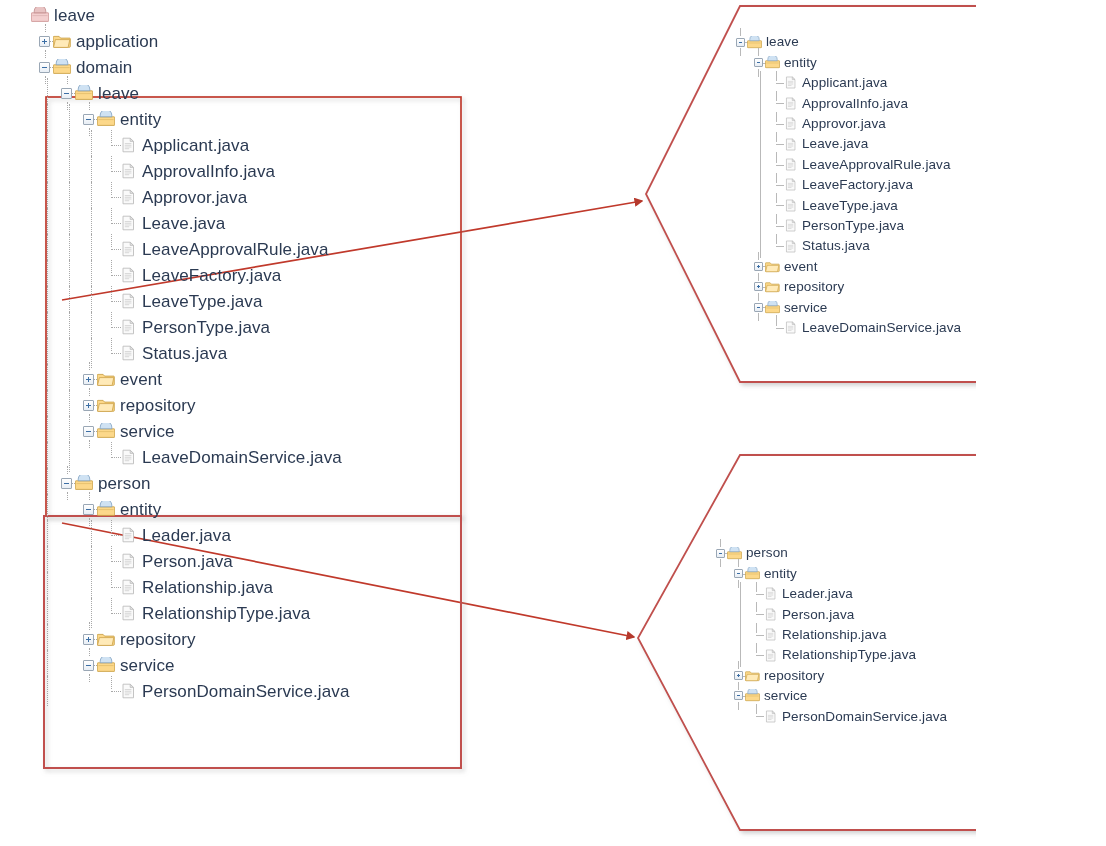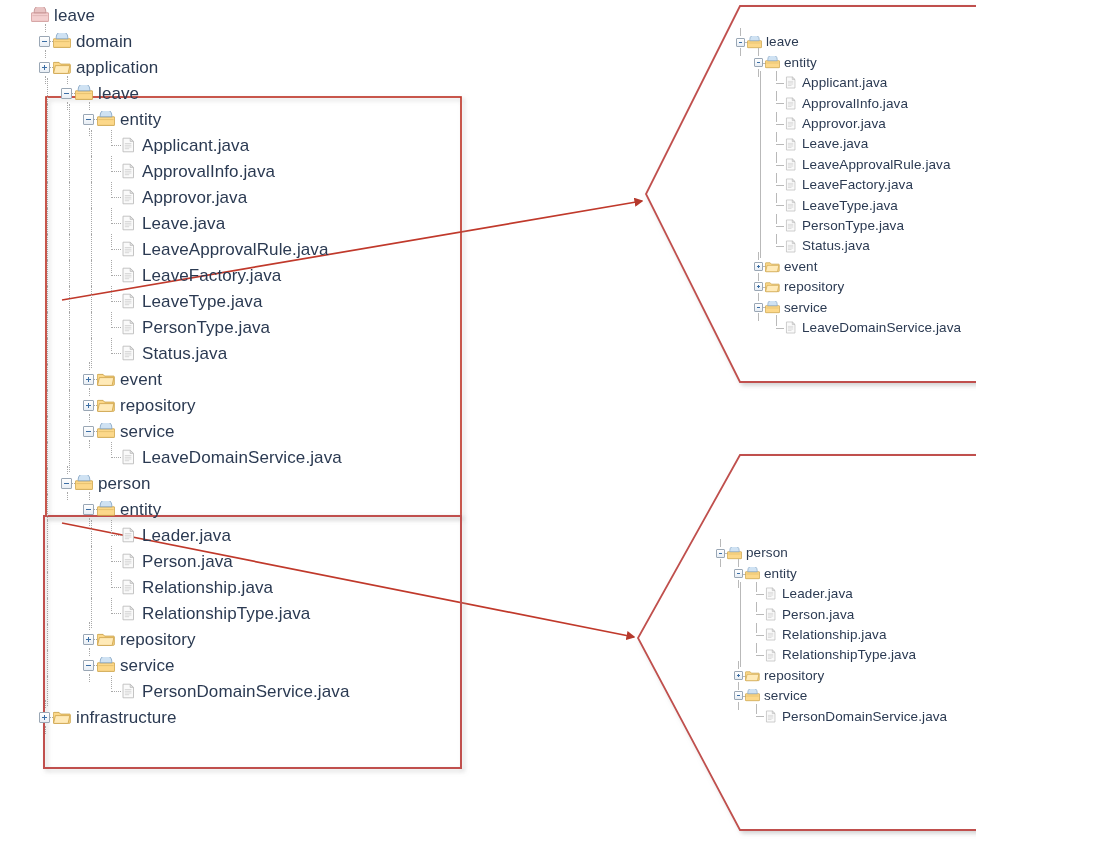--- a/index.html
+++ b/index.html
@@ -214,49 +214,49 @@
           </svg>
         </div>
         <span class="label root">leave</span>
       </div>
       <div class="node">
         <div class="indent" style="width: 22px;"></div>
         <div class="toggle">
           <span class="tline-up"></span>
           <span class="tline-dn"></span>
           <span class="tline-rt"></span>
-          <span class="tbox"></span>
-        </div>
-        <div class="icon">
-          <svg viewBox="0 0 18 16">
-            <path d="M1 5.8 h16 a0.7 0.7 0 0 1 0.7 0.7 v7.2 a0.7 0.7 0 0 1 -0.7 0.7 h-16 a0.7 0.7 0 0 1 -0.7 -0.7 v-7.2 a0.7 0.7 0 0 1 0.7 -0.7 z" fill="#fcd88a" stroke="#c59a3c" stroke-width="0.8"></path>
-            <path d="M3.2 5.8 v-1.6 a5.8 5.8 0 0 1 11.6 0 v1.6 z" fill="#cfe2f3" stroke="#7e9fc0" stroke-width="0.8"></path>
-            <path d="M1.4 8.6 h15.2" stroke="#d9b45c" stroke-width="0.6" fill="none"></path>
-          </svg>
-        </div>
-        <span class="label">domain</span>
-      </div>
-      <div class="node">
-        <div class="indent" style="width: 22px;"></div>
-        <div class="toggle">
-          <span class="tline-up"></span>
-          <span class="tline-dn"></span>
-          <span class="tline-rt"></span>
           <span class="tbox plus"></span>
         </div>
         <div class="icon">
           <svg viewBox="0 0 18 16">
             <path d="M1 3.4 h5.1 l1.5 1.7 h8.9 a0.8 0.8 0 0 1 0.8 0.8 v7.6 a0.8 0.8 0 0 1 -0.8 0.8 h-15.5 a0.8 0.8 0 0 1 -0.8 -0.8 v-9.3 a0.8 0.8 0 0 1 0.8 -0.8 z" fill="#fcd88a" stroke="#c59a3c" stroke-width="0.8"></path>
             <path d="M2.4 6.6 h14.4 l-1.6 7.3 a0.7 0.7 0 0 1 -0.7 0.5 h-13.2 a0.6 0.6 0 0 1 -0.6 -0.7 z" fill="#ffeab8" stroke="#c59a3c" stroke-width="0.7"></path>
           </svg>
         </div>
         <span class="label">application</span>
       </div>
       <div class="node">
         <div class="indent" style="width: 22px;"></div>
+        <div class="toggle">
+          <span class="tline-up"></span>
+          <span class="tline-dn"></span>
+          <span class="tline-rt"></span>
+          <span class="tbox"></span>
+        </div>
+        <div class="icon">
+          <svg viewBox="0 0 18 16">
+            <path d="M1 5.8 h16 a0.7 0.7 0 0 1 0.7 0.7 v7.2 a0.7 0.7 0 0 1 -0.7 0.7 h-16 a0.7 0.7 0 0 1 -0.7 -0.7 v-7.2 a0.7 0.7 0 0 1 0.7 -0.7 z" fill="#fcd88a" stroke="#c59a3c" stroke-width="0.8"></path>
+            <path d="M3.2 5.8 v-1.6 a5.8 5.8 0 0 1 11.6 0 v1.6 z" fill="#cfe2f3" stroke="#7e9fc0" stroke-width="0.8"></path>
+            <path d="M1.4 8.6 h15.2" stroke="#d9b45c" stroke-width="0.6" fill="none"></path>
+          </svg>
+        </div>
+        <span class="label">domain</span>
+      </div>
+      <div class="node">
+        <div class="indent" style="width: 22px;"></div>
         <div class="indent line" style="width: 22px;"></div>
         <div class="toggle">
           <span class="tline-up"></span>
           <span class="tline-dn"></span>
           <span class="tline-rt"></span>
           <span class="tbox"></span>
         </div>
         <div class="icon">
           <svg viewBox="0 0 18 16">
             <path d="M1 5.8 h16 a0.7 0.7 0 0 1 0.7 0.7 v7.2 a0.7 0.7 0 0 1 -0.7 0.7 h-16 a0.7 0.7 0 0 1 -0.7 -0.7 v-7.2 a0.7 0.7 0 0 1 0.7 -0.7 z" fill="#fcd88a" stroke="#c59a3c" stroke-width="0.8"></path>
@@ -707,249 +707,392 @@
             <g stroke="#c9c9c9" stroke-width="0.7">
               <path d="M5.8 6.6 h6.6"></path>
               <path d="M5.8 8.3 h6.6"></path>
               <path d="M5.8 10.0 h6.6"></path>
               <path d="M5.8 11.7 h4.4"></path>
             </g>
           </svg>
         </div>
         <span class="label">PersonDomainService.java</span>
       </div>
-      <div class="node">
-        <div class="indent" style="width: 22px;"></div>
+    </div>
+
+  <div class="tree small" id="callout-leave-tree" style="left:733px; top:32px;">
+      <div class="node">
+        <div class="toggle">
+          <span class="tline-up"></span>
+          <span class="tline-dn"></span>
+          <span class="tline-rt"></span>
+          <span class="tbox"></span>
+        </div>
+        <div class="icon">
+          <svg viewBox="0 0 18 16">
+            <path d="M1 5.8 h16 a0.7 0.7 0 0 1 0.7 0.7 v7.2 a0.7 0.7 0 0 1 -0.7 0.7 h-16 a0.7 0.7 0 0 1 -0.7 -0.7 v-7.2 a0.7 0.7 0 0 1 0.7 -0.7 z" fill="#fcd88a" stroke="#c59a3c" stroke-width="0.8"></path>
+            <path d="M3.2 5.8 v-1.6 a5.8 5.8 0 0 1 11.6 0 v1.6 z" fill="#cfe2f3" stroke="#7e9fc0" stroke-width="0.8"></path>
+            <path d="M1.4 8.6 h15.2" stroke="#d9b45c" stroke-width="0.6" fill="none"></path>
+          </svg>
+        </div>
+        <span class="label root">leave</span>
+      </div>
+      <div class="node">
+        <div class="indent" style="width: 18px;"></div>
+        <div class="toggle">
+          <span class="tline-up"></span>
+          <span class="tline-dn"></span>
+          <span class="tline-rt"></span>
+          <span class="tbox"></span>
+        </div>
+        <div class="icon">
+          <svg viewBox="0 0 18 16">
+            <path d="M1 5.8 h16 a0.7 0.7 0 0 1 0.7 0.7 v7.2 a0.7 0.7 0 0 1 -0.7 0.7 h-16 a0.7 0.7 0 0 1 -0.7 -0.7 v-7.2 a0.7 0.7 0 0 1 0.7 -0.7 z" fill="#fcd88a" stroke="#c59a3c" stroke-width="0.8"></path>
+            <path d="M3.2 5.8 v-1.6 a5.8 5.8 0 0 1 11.6 0 v1.6 z" fill="#cfe2f3" stroke="#7e9fc0" stroke-width="0.8"></path>
+            <path d="M1.4 8.6 h15.2" stroke="#d9b45c" stroke-width="0.6" fill="none"></path>
+          </svg>
+        </div>
+        <span class="label">entity</span>
+      </div>
+      <div class="node">
+        <div class="indent" style="width: 18px;"></div>
+        <div class="indent line" style="width: 18px;"></div>
+        <div class="elbow"></div>
+        <div class="icon">
+          <svg viewBox="0 0 18 16">
+            <path d="M4 1.2 h7.2 l3.3 3.2 v10.4 h-10.5 z" fill="#fafafa" stroke="#bdbdbd" stroke-width="0.9"></path>
+            <path d="M11.2 1.2 v3.2 h3.3 z" fill="#e4e4e4" stroke="#bdbdbd" stroke-width="0.8"></path>
+            <g stroke="#c9c9c9" stroke-width="0.7">
+              <path d="M5.8 6.6 h6.6"></path>
+              <path d="M5.8 8.3 h6.6"></path>
+              <path d="M5.8 10.0 h6.6"></path>
+              <path d="M5.8 11.7 h4.4"></path>
+            </g>
+          </svg>
+        </div>
+        <span class="label">Applicant.java</span>
+      </div>
+      <div class="node">
+        <div class="indent" style="width: 18px;"></div>
+        <div class="indent line" style="width: 18px;"></div>
+        <div class="elbow"></div>
+        <div class="icon">
+          <svg viewBox="0 0 18 16">
+            <path d="M4 1.2 h7.2 l3.3 3.2 v10.4 h-10.5 z" fill="#fafafa" stroke="#bdbdbd" stroke-width="0.9"></path>
+            <path d="M11.2 1.2 v3.2 h3.3 z" fill="#e4e4e4" stroke="#bdbdbd" stroke-width="0.8"></path>
+            <g stroke="#c9c9c9" stroke-width="0.7">
+              <path d="M5.8 6.6 h6.6"></path>
+              <path d="M5.8 8.3 h6.6"></path>
+              <path d="M5.8 10.0 h6.6"></path>
+              <path d="M5.8 11.7 h4.4"></path>
+            </g>
+          </svg>
+        </div>
+        <span class="label">ApprovalInfo.java</span>
+      </div>
+      <div class="node">
+        <div class="indent" style="width: 18px;"></div>
+        <div class="indent line" style="width: 18px;"></div>
+        <div class="elbow"></div>
+        <div class="icon">
+          <svg viewBox="0 0 18 16">
+            <path d="M4 1.2 h7.2 l3.3 3.2 v10.4 h-10.5 z" fill="#fafafa" stroke="#bdbdbd" stroke-width="0.9"></path>
+            <path d="M11.2 1.2 v3.2 h3.3 z" fill="#e4e4e4" stroke="#bdbdbd" stroke-width="0.8"></path>
+            <g stroke="#c9c9c9" stroke-width="0.7">
+              <path d="M5.8 6.6 h6.6"></path>
+              <path d="M5.8 8.3 h6.6"></path>
+              <path d="M5.8 10.0 h6.6"></path>
+              <path d="M5.8 11.7 h4.4"></path>
+            </g>
+          </svg>
+        </div>
+        <span class="label">Approvor.java</span>
+      </div>
+      <div class="node">
+        <div class="indent" style="width: 18px;"></div>
+        <div class="indent line" style="width: 18px;"></div>
+        <div class="elbow"></div>
+        <div class="icon">
+          <svg viewBox="0 0 18 16">
+            <path d="M4 1.2 h7.2 l3.3 3.2 v10.4 h-10.5 z" fill="#fafafa" stroke="#bdbdbd" stroke-width="0.9"></path>
+            <path d="M11.2 1.2 v3.2 h3.3 z" fill="#e4e4e4" stroke="#bdbdbd" stroke-width="0.8"></path>
+            <g stroke="#c9c9c9" stroke-width="0.7">
+              <path d="M5.8 6.6 h6.6"></path>
+              <path d="M5.8 8.3 h6.6"></path>
+              <path d="M5.8 10.0 h6.6"></path>
+              <path d="M5.8 11.7 h4.4"></path>
+            </g>
+          </svg>
+        </div>
+        <span class="label">Leave.java</span>
+      </div>
+      <div class="node">
+        <div class="indent" style="width: 18px;"></div>
+        <div class="indent line" style="width: 18px;"></div>
+        <div class="elbow"></div>
+        <div class="icon">
+          <svg viewBox="0 0 18 16">
+            <path d="M4 1.2 h7.2 l3.3 3.2 v10.4 h-10.5 z" fill="#fafafa" stroke="#bdbdbd" stroke-width="0.9"></path>
+            <path d="M11.2 1.2 v3.2 h3.3 z" fill="#e4e4e4" stroke="#bdbdbd" stroke-width="0.8"></path>
+            <g stroke="#c9c9c9" stroke-width="0.7">
+              <path d="M5.8 6.6 h6.6"></path>
+              <path d="M5.8 8.3 h6.6"></path>
+              <path d="M5.8 10.0 h6.6"></path>
+              <path d="M5.8 11.7 h4.4"></path>
+            </g>
+          </svg>
+        </div>
+        <span class="label">LeaveApprovalRule.java</span>
+      </div>
+      <div class="node">
+        <div class="indent" style="width: 18px;"></div>
+        <div class="indent line" style="width: 18px;"></div>
+        <div class="elbow"></div>
+        <div class="icon">
+          <svg viewBox="0 0 18 16">
+            <path d="M4 1.2 h7.2 l3.3 3.2 v10.4 h-10.5 z" fill="#fafafa" stroke="#bdbdbd" stroke-width="0.9"></path>
+            <path d="M11.2 1.2 v3.2 h3.3 z" fill="#e4e4e4" stroke="#bdbdbd" stroke-width="0.8"></path>
+            <g stroke="#c9c9c9" stroke-width="0.7">
+              <path d="M5.8 6.6 h6.6"></path>
+              <path d="M5.8 8.3 h6.6"></path>
+              <path d="M5.8 10.0 h6.6"></path>
+              <path d="M5.8 11.7 h4.4"></path>
+            </g>
+          </svg>
+        </div>
+        <span class="label">LeaveFactory.java</span>
+      </div>
+      <div class="node">
+        <div class="indent" style="width: 18px;"></div>
+        <div class="indent line" style="width: 18px;"></div>
+        <div class="elbow"></div>
+        <div class="icon">
+          <svg viewBox="0 0 18 16">
+            <path d="M4 1.2 h7.2 l3.3 3.2 v10.4 h-10.5 z" fill="#fafafa" stroke="#bdbdbd" stroke-width="0.9"></path>
+            <path d="M11.2 1.2 v3.2 h3.3 z" fill="#e4e4e4" stroke="#bdbdbd" stroke-width="0.8"></path>
+            <g stroke="#c9c9c9" stroke-width="0.7">
+              <path d="M5.8 6.6 h6.6"></path>
+              <path d="M5.8 8.3 h6.6"></path>
+              <path d="M5.8 10.0 h6.6"></path>
+              <path d="M5.8 11.7 h4.4"></path>
+            </g>
+          </svg>
+        </div>
+        <span class="label">LeaveType.java</span>
+      </div>
+      <div class="node">
+        <div class="indent" style="width: 18px;"></div>
+        <div class="indent line" style="width: 18px;"></div>
+        <div class="elbow"></div>
+        <div class="icon">
+          <svg viewBox="0 0 18 16">
+            <path d="M4 1.2 h7.2 l3.3 3.2 v10.4 h-10.5 z" fill="#fafafa" stroke="#bdbdbd" stroke-width="0.9"></path>
+            <path d="M11.2 1.2 v3.2 h3.3 z" fill="#e4e4e4" stroke="#bdbdbd" stroke-width="0.8"></path>
+            <g stroke="#c9c9c9" stroke-width="0.7">
+              <path d="M5.8 6.6 h6.6"></path>
+              <path d="M5.8 8.3 h6.6"></path>
+              <path d="M5.8 10.0 h6.6"></path>
+              <path d="M5.8 11.7 h4.4"></path>
+            </g>
+          </svg>
+        </div>
+        <span class="label">PersonType.java</span>
+      </div>
+      <div class="node">
+        <div class="indent" style="width: 18px;"></div>
+        <div class="indent line" style="width: 18px;"></div>
+        <div class="elbow last"></div>
+        <div class="icon">
+          <svg viewBox="0 0 18 16">
+            <path d="M4 1.2 h7.2 l3.3 3.2 v10.4 h-10.5 z" fill="#fafafa" stroke="#bdbdbd" stroke-width="0.9"></path>
+            <path d="M11.2 1.2 v3.2 h3.3 z" fill="#e4e4e4" stroke="#bdbdbd" stroke-width="0.8"></path>
+            <g stroke="#c9c9c9" stroke-width="0.7">
+              <path d="M5.8 6.6 h6.6"></path>
+              <path d="M5.8 8.3 h6.6"></path>
+              <path d="M5.8 10.0 h6.6"></path>
+              <path d="M5.8 11.7 h4.4"></path>
+            </g>
+          </svg>
+        </div>
+        <span class="label">Status.java</span>
+      </div>
+      <div class="node">
+        <div class="indent" style="width: 18px;"></div>
         <div class="toggle">
           <span class="tline-up"></span>
           <span class="tline-dn"></span>
           <span class="tline-rt"></span>
           <span class="tbox plus"></span>
         </div>
         <div class="icon">
           <svg viewBox="0 0 18 16">
             <path d="M1 3.4 h5.1 l1.5 1.7 h8.9 a0.8 0.8 0 0 1 0.8 0.8 v7.6 a0.8 0.8 0 0 1 -0.8 0.8 h-15.5 a0.8 0.8 0 0 1 -0.8 -0.8 v-9.3 a0.8 0.8 0 0 1 0.8 -0.8 z" fill="#fcd88a" stroke="#c59a3c" stroke-width="0.8"></path>
             <path d="M2.4 6.6 h14.4 l-1.6 7.3 a0.7 0.7 0 0 1 -0.7 0.5 h-13.2 a0.6 0.6 0 0 1 -0.6 -0.7 z" fill="#ffeab8" stroke="#c59a3c" stroke-width="0.7"></path>
           </svg>
         </div>
-        <span class="label">infrastructure</span>
-      </div>
-    </div>
-
-  <div class="tree small" id="callout-leave-tree" style="left:733px; top:32px;">
-      <div class="node">
-        <div class="toggle">
-          <span class="tline-up"></span>
-          <span class="tline-dn"></span>
-          <span class="tline-rt"></span>
-          <span class="tbox"></span>
-        </div>
-        <div class="icon">
-          <svg viewBox="0 0 18 16">
-            <path d="M1 5.8 h16 a0.7 0.7 0 0 1 0.7 0.7 v7.2 a0.7 0.7 0 0 1 -0.7 0.7 h-16 a0.7 0.7 0 0 1 -0.7 -0.7 v-7.2 a0.7 0.7 0 0 1 0.7 -0.7 z" fill="#fcd88a" stroke="#c59a3c" stroke-width="0.8"></path>
-            <path d="M3.2 5.8 v-1.6 a5.8 5.8 0 0 1 11.6 0 v1.6 z" fill="#cfe2f3" stroke="#7e9fc0" stroke-width="0.8"></path>
-            <path d="M1.4 8.6 h15.2" stroke="#d9b45c" stroke-width="0.6" fill="none"></path>
-          </svg>
-        </div>
-        <span class="label root">leave</span>
-      </div>
-      <div class="node">
-        <div class="indent" style="width: 18px;"></div>
-        <div class="toggle">
-          <span class="tline-up"></span>
-          <span class="tline-dn"></span>
-          <span class="tline-rt"></span>
-          <span class="tbox"></span>
-        </div>
-        <div class="icon">
-          <svg viewBox="0 0 18 16">
-            <path d="M1 5.8 h16 a0.7 0.7 0 0 1 0.7 0.7 v7.2 a0.7 0.7 0 0 1 -0.7 0.7 h-16 a0.7 0.7 0 0 1 -0.7 -0.7 v-7.2 a0.7 0.7 0 0 1 0.7 -0.7 z" fill="#fcd88a" stroke="#c59a3c" stroke-width="0.8"></path>
-            <path d="M3.2 5.8 v-1.6 a5.8 5.8 0 0 1 11.6 0 v1.6 z" fill="#cfe2f3" stroke="#7e9fc0" stroke-width="0.8"></path>
-            <path d="M1.4 8.6 h15.2" stroke="#d9b45c" stroke-width="0.6" fill="none"></path>
-          </svg>
-        </div>
-        <span class="label">entity</span>
-      </div>
-      <div class="node">
-        <div class="indent" style="width: 18px;"></div>
-        <div class="indent line" style="width: 18px;"></div>
-        <div class="elbow"></div>
-        <div class="icon">
-          <svg viewBox="0 0 18 16">
-            <path d="M4 1.2 h7.2 l3.3 3.2 v10.4 h-10.5 z" fill="#fafafa" stroke="#bdbdbd" stroke-width="0.9"></path>
-            <path d="M11.2 1.2 v3.2 h3.3 z" fill="#e4e4e4" stroke="#bdbdbd" stroke-width="0.8"></path>
-            <g stroke="#c9c9c9" stroke-width="0.7">
-              <path d="M5.8 6.6 h6.6"></path>
-              <path d="M5.8 8.3 h6.6"></path>
-              <path d="M5.8 10.0 h6.6"></path>
-              <path d="M5.8 11.7 h4.4"></path>
-            </g>
-          </svg>
-        </div>
-        <span class="label">Applicant.java</span>
-      </div>
-      <div class="node">
-        <div class="indent" style="width: 18px;"></div>
-        <div class="indent line" style="width: 18px;"></div>
-        <div class="elbow"></div>
-        <div class="icon">
-          <svg viewBox="0 0 18 16">
-            <path d="M4 1.2 h7.2 l3.3 3.2 v10.4 h-10.5 z" fill="#fafafa" stroke="#bdbdbd" stroke-width="0.9"></path>
-            <path d="M11.2 1.2 v3.2 h3.3 z" fill="#e4e4e4" stroke="#bdbdbd" stroke-width="0.8"></path>
-            <g stroke="#c9c9c9" stroke-width="0.7">
-              <path d="M5.8 6.6 h6.6"></path>
-              <path d="M5.8 8.3 h6.6"></path>
-              <path d="M5.8 10.0 h6.6"></path>
-              <path d="M5.8 11.7 h4.4"></path>
-            </g>
-          </svg>
-        </div>
-        <span class="label">ApprovalInfo.java</span>
-      </div>
-      <div class="node">
-        <div class="indent" style="width: 18px;"></div>
-        <div class="indent line" style="width: 18px;"></div>
-        <div class="elbow"></div>
-        <div class="icon">
-          <svg viewBox="0 0 18 16">
-            <path d="M4 1.2 h7.2 l3.3 3.2 v10.4 h-10.5 z" fill="#fafafa" stroke="#bdbdbd" stroke-width="0.9"></path>
-            <path d="M11.2 1.2 v3.2 h3.3 z" fill="#e4e4e4" stroke="#bdbdbd" stroke-width="0.8"></path>
-            <g stroke="#c9c9c9" stroke-width="0.7">
-              <path d="M5.8 6.6 h6.6"></path>
-              <path d="M5.8 8.3 h6.6"></path>
-              <path d="M5.8 10.0 h6.6"></path>
-              <path d="M5.8 11.7 h4.4"></path>
-            </g>
-          </svg>
-        </div>
-        <span class="label">Approvor.java</span>
-      </div>
-      <div class="node">
-        <div class="indent" style="width: 18px;"></div>
-        <div class="indent line" style="width: 18px;"></div>
-        <div class="elbow"></div>
-        <div class="icon">
-          <svg viewBox="0 0 18 16">
-            <path d="M4 1.2 h7.2 l3.3 3.2 v10.4 h-10.5 z" fill="#fafafa" stroke="#bdbdbd" stroke-width="0.9"></path>
-            <path d="M11.2 1.2 v3.2 h3.3 z" fill="#e4e4e4" stroke="#bdbdbd" stroke-width="0.8"></path>
-            <g stroke="#c9c9c9" stroke-width="0.7">
-              <path d="M5.8 6.6 h6.6"></path>
-              <path d="M5.8 8.3 h6.6"></path>
-              <path d="M5.8 10.0 h6.6"></path>
-              <path d="M5.8 11.7 h4.4"></path>
-            </g>
-          </svg>
-        </div>
-        <span class="label">Leave.java</span>
-      </div>
-      <div class="node">
-        <div class="indent" style="width: 18px;"></div>
-        <div class="indent line" style="width: 18px;"></div>
-        <div class="elbow"></div>
-        <div class="icon">
-          <svg viewBox="0 0 18 16">
-            <path d="M4 1.2 h7.2 l3.3 3.2 v10.4 h-10.5 z" fill="#fafafa" stroke="#bdbdbd" stroke-width="0.9"></path>
-            <path d="M11.2 1.2 v3.2 h3.3 z" fill="#e4e4e4" stroke="#bdbdbd" stroke-width="0.8"></path>
-            <g stroke="#c9c9c9" stroke-width="0.7">
-              <path d="M5.8 6.6 h6.6"></path>
-              <path d="M5.8 8.3 h6.6"></path>
-              <path d="M5.8 10.0 h6.6"></path>
-              <path d="M5.8 11.7 h4.4"></path>
-            </g>
-          </svg>
-        </div>
-        <span class="label">LeaveApprovalRule.java</span>
-      </div>
-      <div class="node">
-        <div class="indent" style="width: 18px;"></div>
-        <div class="indent line" style="width: 18px;"></div>
-        <div class="elbow"></div>
-        <div class="icon">
-          <svg viewBox="0 0 18 16">
-            <path d="M4 1.2 h7.2 l3.3 3.2 v10.4 h-10.5 z" fill="#fafafa" stroke="#bdbdbd" stroke-width="0.9"></path>
-            <path d="M11.2 1.2 v3.2 h3.3 z" fill="#e4e4e4" stroke="#bdbdbd" stroke-width="0.8"></path>
-            <g stroke="#c9c9c9" stroke-width="0.7">
-              <path d="M5.8 6.6 h6.6"></path>
-              <path d="M5.8 8.3 h6.6"></path>
-              <path d="M5.8 10.0 h6.6"></path>
-              <path d="M5.8 11.7 h4.4"></path>
-            </g>
-          </svg>
-        </div>
-        <span class="label">LeaveFactory.java</span>
-      </div>
-      <div class="node">
-        <div class="indent" style="width: 18px;"></div>
-        <div class="indent line" style="width: 18px;"></div>
-        <div class="elbow"></div>
-        <div class="icon">
-          <svg viewBox="0 0 18 16">
-            <path d="M4 1.2 h7.2 l3.3 3.2 v10.4 h-10.5 z" fill="#fafafa" stroke="#bdbdbd" stroke-width="0.9"></path>
-            <path d="M11.2 1.2 v3.2 h3.3 z" fill="#e4e4e4" stroke="#bdbdbd" stroke-width="0.8"></path>
-            <g stroke="#c9c9c9" stroke-width="0.7">
-              <path d="M5.8 6.6 h6.6"></path>
-              <path d="M5.8 8.3 h6.6"></path>
-              <path d="M5.8 10.0 h6.6"></path>
-              <path d="M5.8 11.7 h4.4"></path>
-            </g>
-          </svg>
-        </div>
-        <span class="label">LeaveType.java</span>
-      </div>
-      <div class="node">
-        <div class="indent" style="width: 18px;"></div>
-        <div class="indent line" style="width: 18px;"></div>
-        <div class="elbow"></div>
-        <div class="icon">
-          <svg viewBox="0 0 18 16">
-            <path d="M4 1.2 h7.2 l3.3 3.2 v10.4 h-10.5 z" fill="#fafafa" stroke="#bdbdbd" stroke-width="0.9"></path>
-            <path d="M11.2 1.2 v3.2 h3.3 z" fill="#e4e4e4" stroke="#bdbdbd" stroke-width="0.8"></path>
-            <g stroke="#c9c9c9" stroke-width="0.7">
-              <path d="M5.8 6.6 h6.6"></path>
-              <path d="M5.8 8.3 h6.6"></path>
-              <path d="M5.8 10.0 h6.6"></path>
-              <path d="M5.8 11.7 h4.4"></path>
-            </g>
-          </svg>
-        </div>
-        <span class="label">PersonType.java</span>
-      </div>
-      <div class="node">
-        <div class="indent" style="width: 18px;"></div>
-        <div class="indent line" style="width: 18px;"></div>
-        <div class="elbow last"></div>
-        <div class="icon">
-          <svg viewBox="0 0 18 16">
-            <path d="M4 1.2 h7.2 l3.3 3.2 v10.4 h-10.5 z" fill="#fafafa" stroke="#bdbdbd" stroke-width="0.9"></path>
-            <path d="M11.2 1.2 v3.2 h3.3 z" fill="#e4e4e4" stroke="#bdbdbd" stroke-width="0.8"></path>
-            <g stroke="#c9c9c9" stroke-width="0.7">
-              <path d="M5.8 6.6 h6.6"></path>
-              <path d="M5.8 8.3 h6.6"></path>
-              <path d="M5.8 10.0 h6.6"></path>
-              <path d="M5.8 11.7 h4.4"></path>
-            </g>
-          </svg>
-        </div>
-        <span class="label">Status.java</span>
+        <span class="label">event</span>
       </div>
       <div class="node">
         <div class="indent" style="width: 18px;"></div>
         <div class="toggle">
           <span class="tline-up"></span>
           <span class="tline-dn"></span>
           <span class="tline-rt"></span>
           <span class="tbox plus"></span>
         </div>
         <div class="icon">
           <svg viewBox="0 0 18 16">
             <path d="M1 3.4 h5.1 l1.5 1.7 h8.9 a0.8 0.8 0 0 1 0.8 0.8 v7.6 a0.8 0.8 0 0 1 -0.8 0.8 h-15.5 a0.8 0.8 0 0 1 -0.8 -0.8 v-9.3 a0.8 0.8 0 0 1 0.8 -0.8 z" fill="#fcd88a" stroke="#c59a3c" stroke-width="0.8"></path>
             <path d="M2.4 6.6 h14.4 l-1.6 7.3 a0.7 0.7 0 0 1 -0.7 0.5 h-13.2 a0.6 0.6 0 0 1 -0.6 -0.7 z" fill="#ffeab8" stroke="#c59a3c" stroke-width="0.7"></path>
           </svg>
         </div>
-        <span class="label">event</span>
+        <span class="label">repository</span>
+      </div>
+      <div class="node">
+        <div class="indent" style="width: 18px;"></div>
+        <div class="toggle">
+          <span class="tline-up"></span>
+          <span class="tline-dn"></span>
+          <span class="tline-rt"></span>
+          <span class="tbox"></span>
+        </div>
+        <div class="icon">
+          <svg viewBox="0 0 18 16">
+            <path d="M1 5.8 h16 a0.7 0.7 0 0 1 0.7 0.7 v7.2 a0.7 0.7 0 0 1 -0.7 0.7 h-16 a0.7 0.7 0 0 1 -0.7 -0.7 v-7.2 a0.7 0.7 0 0 1 0.7 -0.7 z" fill="#fcd88a" stroke="#c59a3c" stroke-width="0.8"></path>
+            <path d="M3.2 5.8 v-1.6 a5.8 5.8 0 0 1 11.6 0 v1.6 z" fill="#cfe2f3" stroke="#7e9fc0" stroke-width="0.8"></path>
+            <path d="M1.4 8.6 h15.2" stroke="#d9b45c" stroke-width="0.6" fill="none"></path>
+          </svg>
+        </div>
+        <span class="label">service</span>
+      </div>
+      <div class="node">
+        <div class="indent" style="width: 18px;"></div>
+        <div class="indent" style="width: 18px;"></div>
+        <div class="elbow last"></div>
+        <div class="icon">
+          <svg viewBox="0 0 18 16">
+            <path d="M4 1.2 h7.2 l3.3 3.2 v10.4 h-10.5 z" fill="#fafafa" stroke="#bdbdbd" stroke-width="0.9"></path>
+            <path d="M11.2 1.2 v3.2 h3.3 z" fill="#e4e4e4" stroke="#bdbdbd" stroke-width="0.8"></path>
+            <g stroke="#c9c9c9" stroke-width="0.7">
+              <path d="M5.8 6.6 h6.6"></path>
+              <path d="M5.8 8.3 h6.6"></path>
+              <path d="M5.8 10.0 h6.6"></path>
+              <path d="M5.8 11.7 h4.4"></path>
+            </g>
+          </svg>
+        </div>
+        <span class="label">LeaveDomainService.java</span>
+      </div>
+    </div>
+
+  <div class="tree small" id="callout-person-tree" style="left:713px; top:543px;">
+      <div class="node">
+        <div class="toggle">
+          <span class="tline-up"></span>
+          <span class="tline-dn"></span>
+          <span class="tline-rt"></span>
+          <span class="tbox"></span>
+        </div>
+        <div class="icon">
+          <svg viewBox="0 0 18 16">
+            <path d="M1 5.8 h16 a0.7 0.7 0 0 1 0.7 0.7 v7.2 a0.7 0.7 0 0 1 -0.7 0.7 h-16 a0.7 0.7 0 0 1 -0.7 -0.7 v-7.2 a0.7 0.7 0 0 1 0.7 -0.7 z" fill="#fcd88a" stroke="#c59a3c" stroke-width="0.8"></path>
+            <path d="M3.2 5.8 v-1.6 a5.8 5.8 0 0 1 11.6 0 v1.6 z" fill="#cfe2f3" stroke="#7e9fc0" stroke-width="0.8"></path>
+            <path d="M1.4 8.6 h15.2" stroke="#d9b45c" stroke-width="0.6" fill="none"></path>
+          </svg>
+        </div>
+        <span class="label root">person</span>
+      </div>
+      <div class="node">
+        <div class="indent" style="width: 18px;"></div>
+        <div class="toggle">
+          <span class="tline-up"></span>
+          <span class="tline-dn"></span>
+          <span class="tline-rt"></span>
+          <span class="tbox"></span>
+        </div>
+        <div class="icon">
+          <svg viewBox="0 0 18 16">
+            <path d="M1 5.8 h16 a0.7 0.7 0 0 1 0.7 0.7 v7.2 a0.7 0.7 0 0 1 -0.7 0.7 h-16 a0.7 0.7 0 0 1 -0.7 -0.7 v-7.2 a0.7 0.7 0 0 1 0.7 -0.7 z" fill="#fcd88a" stroke="#c59a3c" stroke-width="0.8"></path>
+            <path d="M3.2 5.8 v-1.6 a5.8 5.8 0 0 1 11.6 0 v1.6 z" fill="#cfe2f3" stroke="#7e9fc0" stroke-width="0.8"></path>
+            <path d="M1.4 8.6 h15.2" stroke="#d9b45c" stroke-width="0.6" fill="none"></path>
+          </svg>
+        </div>
+        <span class="label">entity</span>
+      </div>
+      <div class="node">
+        <div class="indent" style="width: 18px;"></div>
+        <div class="indent line" style="width: 18px;"></div>
+        <div class="elbow"></div>
+        <div class="icon">
+          <svg viewBox="0 0 18 16">
+            <path d="M4 1.2 h7.2 l3.3 3.2 v10.4 h-10.5 z" fill="#fafafa" stroke="#bdbdbd" stroke-width="0.9"></path>
+            <path d="M11.2 1.2 v3.2 h3.3 z" fill="#e4e4e4" stroke="#bdbdbd" stroke-width="0.8"></path>
+            <g stroke="#c9c9c9" stroke-width="0.7">
+              <path d="M5.8 6.6 h6.6"></path>
+              <path d="M5.8 8.3 h6.6"></path>
+              <path d="M5.8 10.0 h6.6"></path>
+              <path d="M5.8 11.7 h4.4"></path>
+            </g>
+          </svg>
+        </div>
+        <span class="label">Leader.java</span>
+      </div>
+      <div class="node">
+        <div class="indent" style="width: 18px;"></div>
+        <div class="indent line" style="width: 18px;"></div>
+        <div class="elbow"></div>
+        <div class="icon">
+          <svg viewBox="0 0 18 16">
+            <path d="M4 1.2 h7.2 l3.3 3.2 v10.4 h-10.5 z" fill="#fafafa" stroke="#bdbdbd" stroke-width="0.9"></path>
+            <path d="M11.2 1.2 v3.2 h3.3 z" fill="#e4e4e4" stroke="#bdbdbd" stroke-width="0.8"></path>
+            <g stroke="#c9c9c9" stroke-width="0.7">
+              <path d="M5.8 6.6 h6.6"></path>
+              <path d="M5.8 8.3 h6.6"></path>
+              <path d="M5.8 10.0 h6.6"></path>
+              <path d="M5.8 11.7 h4.4"></path>
+            </g>
+          </svg>
+        </div>
+        <span class="label">Person.java</span>
+      </div>
+      <div class="node">
+        <div class="indent" style="width: 18px;"></div>
+        <div class="indent line" style="width: 18px;"></div>
+        <div class="elbow"></div>
+        <div class="icon">
+          <svg viewBox="0 0 18 16">
+            <path d="M4 1.2 h7.2 l3.3 3.2 v10.4 h-10.5 z" fill="#fafafa" stroke="#bdbdbd" stroke-width="0.9"></path>
+            <path d="M11.2 1.2 v3.2 h3.3 z" fill="#e4e4e4" stroke="#bdbdbd" stroke-width="0.8"></path>
+            <g stroke="#c9c9c9" stroke-width="0.7">
+              <path d="M5.8 6.6 h6.6"></path>
+              <path d="M5.8 8.3 h6.6"></path>
+              <path d="M5.8 10.0 h6.6"></path>
+              <path d="M5.8 11.7 h4.4"></path>
+            </g>
+          </svg>
+        </div>
+        <span class="label">Relationship.java</span>
+      </div>
+      <div class="node">
+        <div class="indent" style="width: 18px;"></div>
+        <div class="indent line" style="width: 18px;"></div>
+        <div class="elbow last"></div>
+        <div class="icon">
+          <svg viewBox="0 0 18 16">
+            <path d="M4 1.2 h7.2 l3.3 3.2 v10.4 h-10.5 z" fill="#fafafa" stroke="#bdbdbd" stroke-width="0.9"></path>
+            <path d="M11.2 1.2 v3.2 h3.3 z" fill="#e4e4e4" stroke="#bdbdbd" stroke-width="0.8"></path>
+            <g stroke="#c9c9c9" stroke-width="0.7">
+              <path d="M5.8 6.6 h6.6"></path>
+              <path d="M5.8 8.3 h6.6"></path>
+              <path d="M5.8 10.0 h6.6"></path>
+              <path d="M5.8 11.7 h4.4"></path>
+            </g>
+          </svg>
+        </div>
+        <span class="label">RelationshipType.java</span>
       </div>
       <div class="node">
         <div class="indent" style="width: 18px;"></div>
         <div class="toggle">
           <span class="tline-up"></span>
           <span class="tline-dn"></span>
           <span class="tline-rt"></span>
           <span class="tbox plus"></span>
         </div>
         <div class="icon">
@@ -986,176 +1129,17 @@
             <path d="M4 1.2 h7.2 l3.3 3.2 v10.4 h-10.5 z" fill="#fafafa" stroke="#bdbdbd" stroke-width="0.9"></path>
             <path d="M11.2 1.2 v3.2 h3.3 z" fill="#e4e4e4" stroke="#bdbdbd" stroke-width="0.8"></path>
             <g stroke="#c9c9c9" stroke-width="0.7">
               <path d="M5.8 6.6 h6.6"></path>
               <path d="M5.8 8.3 h6.6"></path>
               <path d="M5.8 10.0 h6.6"></path>
               <path d="M5.8 11.7 h4.4"></path>
             </g>
           </svg>
         </div>
-        <span class="label">LeaveDomainService.java</span>
+        <span class="label">PersonDomainService.java</span>
       </div>
     </div>
 
-  <div class="tree small" id="callout-person-tree" style="left:713px; top:543px;">
-      <div class="node">
-        <div class="toggle">
-          <span class="tline-up"></span>
-          <span class="tline-dn"></span>
-          <span class="tline-rt"></span>
-          <span class="tbox"></span>
-        </div>
-        <div class="icon">
-          <svg viewBox="0 0 18 16">
-            <path d="M1 5.8 h16 a0.7 0.7 0 0 1 0.7 0.7 v7.2 a0.7 0.7 0 0 1 -0.7 0.7 h-16 a0.7 0.7 0 0 1 -0.7 -0.7 v-7.2 a0.7 0.7 0 0 1 0.7 -0.7 z" fill="#fcd88a" stroke="#c59a3c" stroke-width="0.8"></path>
-            <path d="M3.2 5.8 v-1.6 a5.8 5.8 0 0 1 11.6 0 v1.6 z" fill="#cfe2f3" stroke="#7e9fc0" stroke-width="0.8"></path>
-            <path d="M1.4 8.6 h15.2" stroke="#d9b45c" stroke-width="0.6" fill="none"></path>
-          </svg>
-        </div>
-        <span class="label root">person</span>
-      </div>
-      <div class="node">
-        <div class="indent" style="width: 18px;"></div>
-        <div class="toggle">
-          <span class="tline-up"></span>
-          <span class="tline-dn"></span>
-          <span class="tline-rt"></span>
-          <span class="tbox"></span>
-        </div>
-        <div class="icon">
-          <svg viewBox="0 0 18 16">
-            <path d="M1 5.8 h16 a0.7 0.7 0 0 1 0.7 0.7 v7.2 a0.7 0.7 0 0 1 -0.7 0.7 h-16 a0.7 0.7 0 0 1 -0.7 -0.7 v-7.2 a0.7 0.7 0 0 1 0.7 -0.7 z" fill="#fcd88a" stroke="#c59a3c" stroke-width="0.8"></path>
-            <path d="M3.2 5.8 v-1.6 a5.8 5.8 0 0 1 11.6 0 v1.6 z" fill="#cfe2f3" stroke="#7e9fc0" stroke-width="0.8"></path>
-            <path d="M1.4 8.6 h15.2" stroke="#d9b45c" stroke-width="0.6" fill="none"></path>
-          </svg>
-        </div>
-        <span class="label">entity</span>
-      </div>
-      <div class="node">
-        <div class="indent" style="width: 18px;"></div>
-        <div class="indent line" style="width: 18px;"></div>
-        <div class="elbow"></div>
-        <div class="icon">
-          <svg viewBox="0 0 18 16">
-            <path d="M4 1.2 h7.2 l3.3 3.2 v10.4 h-10.5 z" fill="#fafafa" stroke="#bdbdbd" stroke-width="0.9"></path>
-            <path d="M11.2 1.2 v3.2 h3.3 z" fill="#e4e4e4" stroke="#bdbdbd" stroke-width="0.8"></path>
-            <g stroke="#c9c9c9" stroke-width="0.7">
-              <path d="M5.8 6.6 h6.6"></path>
-              <path d="M5.8 8.3 h6.6"></path>
-              <path d="M5.8 10.0 h6.6"></path>
-              <path d="M5.8 11.7 h4.4"></path>
-            </g>
-          </svg>
-        </div>
-        <span class="label">Leader.java</span>
-      </div>
-      <div class="node">
-        <div class="indent" style="width: 18px;"></div>
-        <div class="indent line" style="width: 18px;"></div>
-        <div class="elbow"></div>
-        <div class="icon">
-          <svg viewBox="0 0 18 16">
-            <path d="M4 1.2 h7.2 l3.3 3.2 v10.4 h-10.5 z" fill="#fafafa" stroke="#bdbdbd" stroke-width="0.9"></path>
-            <path d="M11.2 1.2 v3.2 h3.3 z" fill="#e4e4e4" stroke="#bdbdbd" stroke-width="0.8"></path>
-            <g stroke="#c9c9c9" stroke-width="0.7">
-              <path d="M5.8 6.6 h6.6"></path>
-              <path d="M5.8 8.3 h6.6"></path>
-              <path d="M5.8 10.0 h6.6"></path>
-              <path d="M5.8 11.7 h4.4"></path>
-            </g>
-          </svg>
-        </div>
-        <span class="label">Person.java</span>
-      </div>
-      <div class="node">
-        <div class="indent" style="width: 18px;"></div>
-        <div class="indent line" style="width: 18px;"></div>
-        <div class="elbow"></div>
-        <div class="icon">
-          <svg viewBox="0 0 18 16">
-            <path d="M4 1.2 h7.2 l3.3 3.2 v10.4 h-10.5 z" fill="#fafafa" stroke="#bdbdbd" stroke-width="0.9"></path>
-            <path d="M11.2 1.2 v3.2 h3.3 z" fill="#e4e4e4" stroke="#bdbdbd" stroke-width="0.8"></path>
-            <g stroke="#c9c9c9" stroke-width="0.7">
-              <path d="M5.8 6.6 h6.6"></path>
-              <path d="M5.8 8.3 h6.6"></path>
-              <path d="M5.8 10.0 h6.6"></path>
-              <path d="M5.8 11.7 h4.4"></path>
-            </g>
-          </svg>
-        </div>
-        <span class="label">Relationship.java</span>
-      </div>
-      <div class="node">
-        <div class="indent" style="width: 18px;"></div>
-        <div class="indent line" style="width: 18px;"></div>
-        <div class="elbow last"></div>
-        <div class="icon">
-          <svg viewBox="0 0 18 16">
-            <path d="M4 1.2 h7.2 l3.3 3.2 v10.4 h-10.5 z" fill="#fafafa" stroke="#bdbdbd" stroke-width="0.9"></path>
-            <path d="M11.2 1.2 v3.2 h3.3 z" fill="#e4e4e4" stroke="#bdbdbd" stroke-width="0.8"></path>
-            <g stroke="#c9c9c9" stroke-width="0.7">
-              <path d="M5.8 6.6 h6.6"></path>
-              <path d="M5.8 8.3 h6.6"></path>
-              <path d="M5.8 10.0 h6.6"></path>
-              <path d="M5.8 11.7 h4.4"></path>
-            </g>
-          </svg>
-        </div>
-        <span class="label">RelationshipType.java</span>
-      </div>
-      <div class="node">
-        <div class="indent" style="width: 18px;"></div>
-        <div class="toggle">
-          <span class="tline-up"></span>
-          <span class="tline-dn"></span>
-          <span class="tline-rt"></span>
-          <span class="tbox plus"></span>
-        </div>
-        <div class="icon">
-          <svg viewBox="0 0 18 16">
-            <path d="M1 3.4 h5.1 l1.5 1.7 h8.9 a0.8 0.8 0 0 1 0.8 0.8 v7.6 a0.8 0.8 0 0 1 -0.8 0.8 h-15.5 a0.8 0.8 0 0 1 -0.8 -0.8 v-9.3 a0.8 0.8 0 0 1 0.8 -0.8 z" fill="#fcd88a" stroke="#c59a3c" stroke-width="0.8"></path>
-            <path d="M2.4 6.6 h14.4 l-1.6 7.3 a0.7 0.7 0 0 1 -0.7 0.5 h-13.2 a0.6 0.6 0 0 1 -0.6 -0.7 z" fill="#ffeab8" stroke="#c59a3c" stroke-width="0.7"></path>
-          </svg>
-        </div>
-        <span class="label">repository</span>
-      </div>
-      <div class="node">
-        <div class="indent" style="width: 18px;"></div>
-        <div class="toggle">
-          <span class="tline-up"></span>
-          <span class="tline-dn"></span>
-          <span class="tline-rt"></span>
-          <span class="tbox"></span>
-        </div>
-        <div class="icon">
-          <svg viewBox="0 0 18 16">
-            <path d="M1 5.8 h16 a0.7 0.7 0 0 1 0.7 0.7 v7.2 a0.7 0.7 0 0 1 -0.7 0.7 h-16 a0.7 0.7 0 0 1 -0.7 -0.7 v-7.2 a0.7 0.7 0 0 1 0.7 -0.7 z" fill="#fcd88a" stroke="#c59a3c" stroke-width="0.8"></path>
-            <path d="M3.2 5.8 v-1.6 a5.8 5.8 0 0 1 11.6 0 v1.6 z" fill="#cfe2f3" stroke="#7e9fc0" stroke-width="0.8"></path>
-            <path d="M1.4 8.6 h15.2" stroke="#d9b45c" stroke-width="0.6" fill="none"></path>
-          </svg>
-        </div>
-        <span class="label">service</span>
-      </div>
-      <div class="node">
-        <div class="indent" style="width: 18px;"></div>
-        <div class="indent" style="width: 18px;"></div>
-        <div class="elbow last"></div>
-        <div class="icon">
-          <svg viewBox="0 0 18 16">
-            <path d="M4 1.2 h7.2 l3.3 3.2 v10.4 h-10.5 z" fill="#fafafa" stroke="#bdbdbd" stroke-width="0.9"></path>
-            <path d="M11.2 1.2 v3.2 h3.3 z" fill="#e4e4e4" stroke="#bdbdbd" stroke-width="0.8"></path>
-            <g stroke="#c9c9c9" stroke-width="0.7">
-              <path d="M5.8 6.6 h6.6"></path>
-              <path d="M5.8 8.3 h6.6"></path>
-              <path d="M5.8 10.0 h6.6"></path>
-              <path d="M5.8 11.7 h4.4"></path>
-            </g>
-          </svg>
-        </div>
-        <span class="label">PersonDomainService.java</span>
-      </div>
-    </div>
-
 </div>
 
 </body></html>

